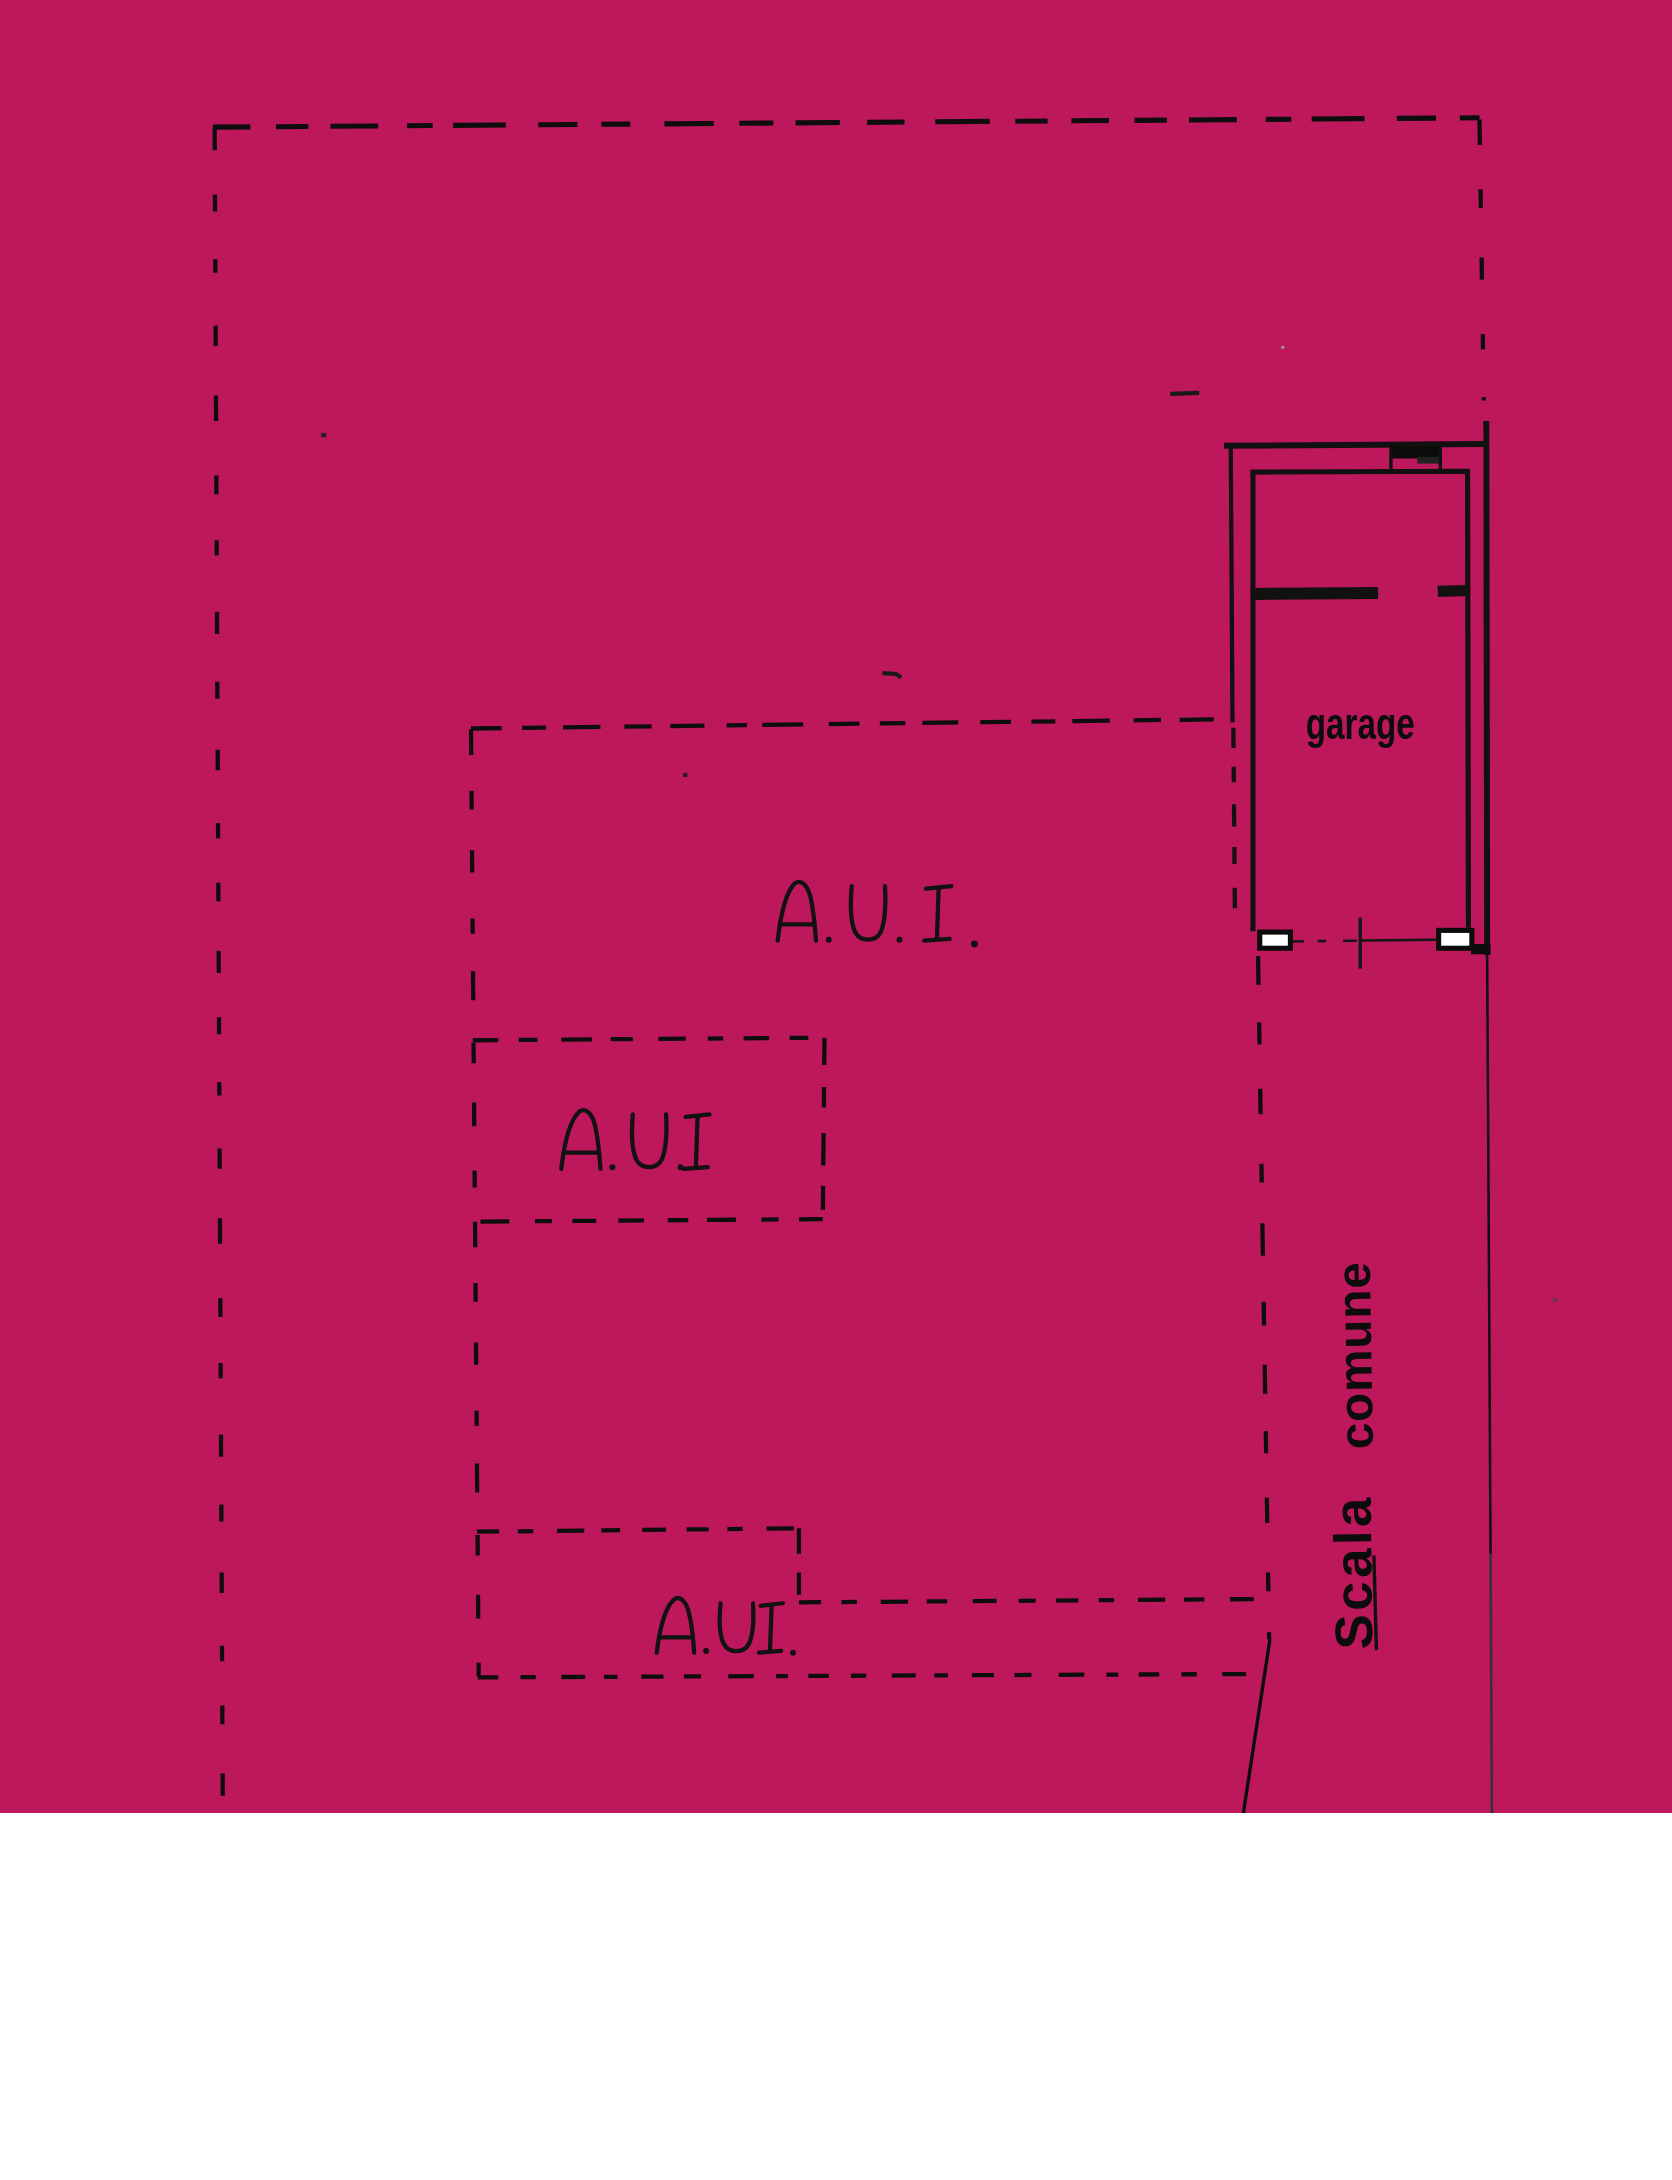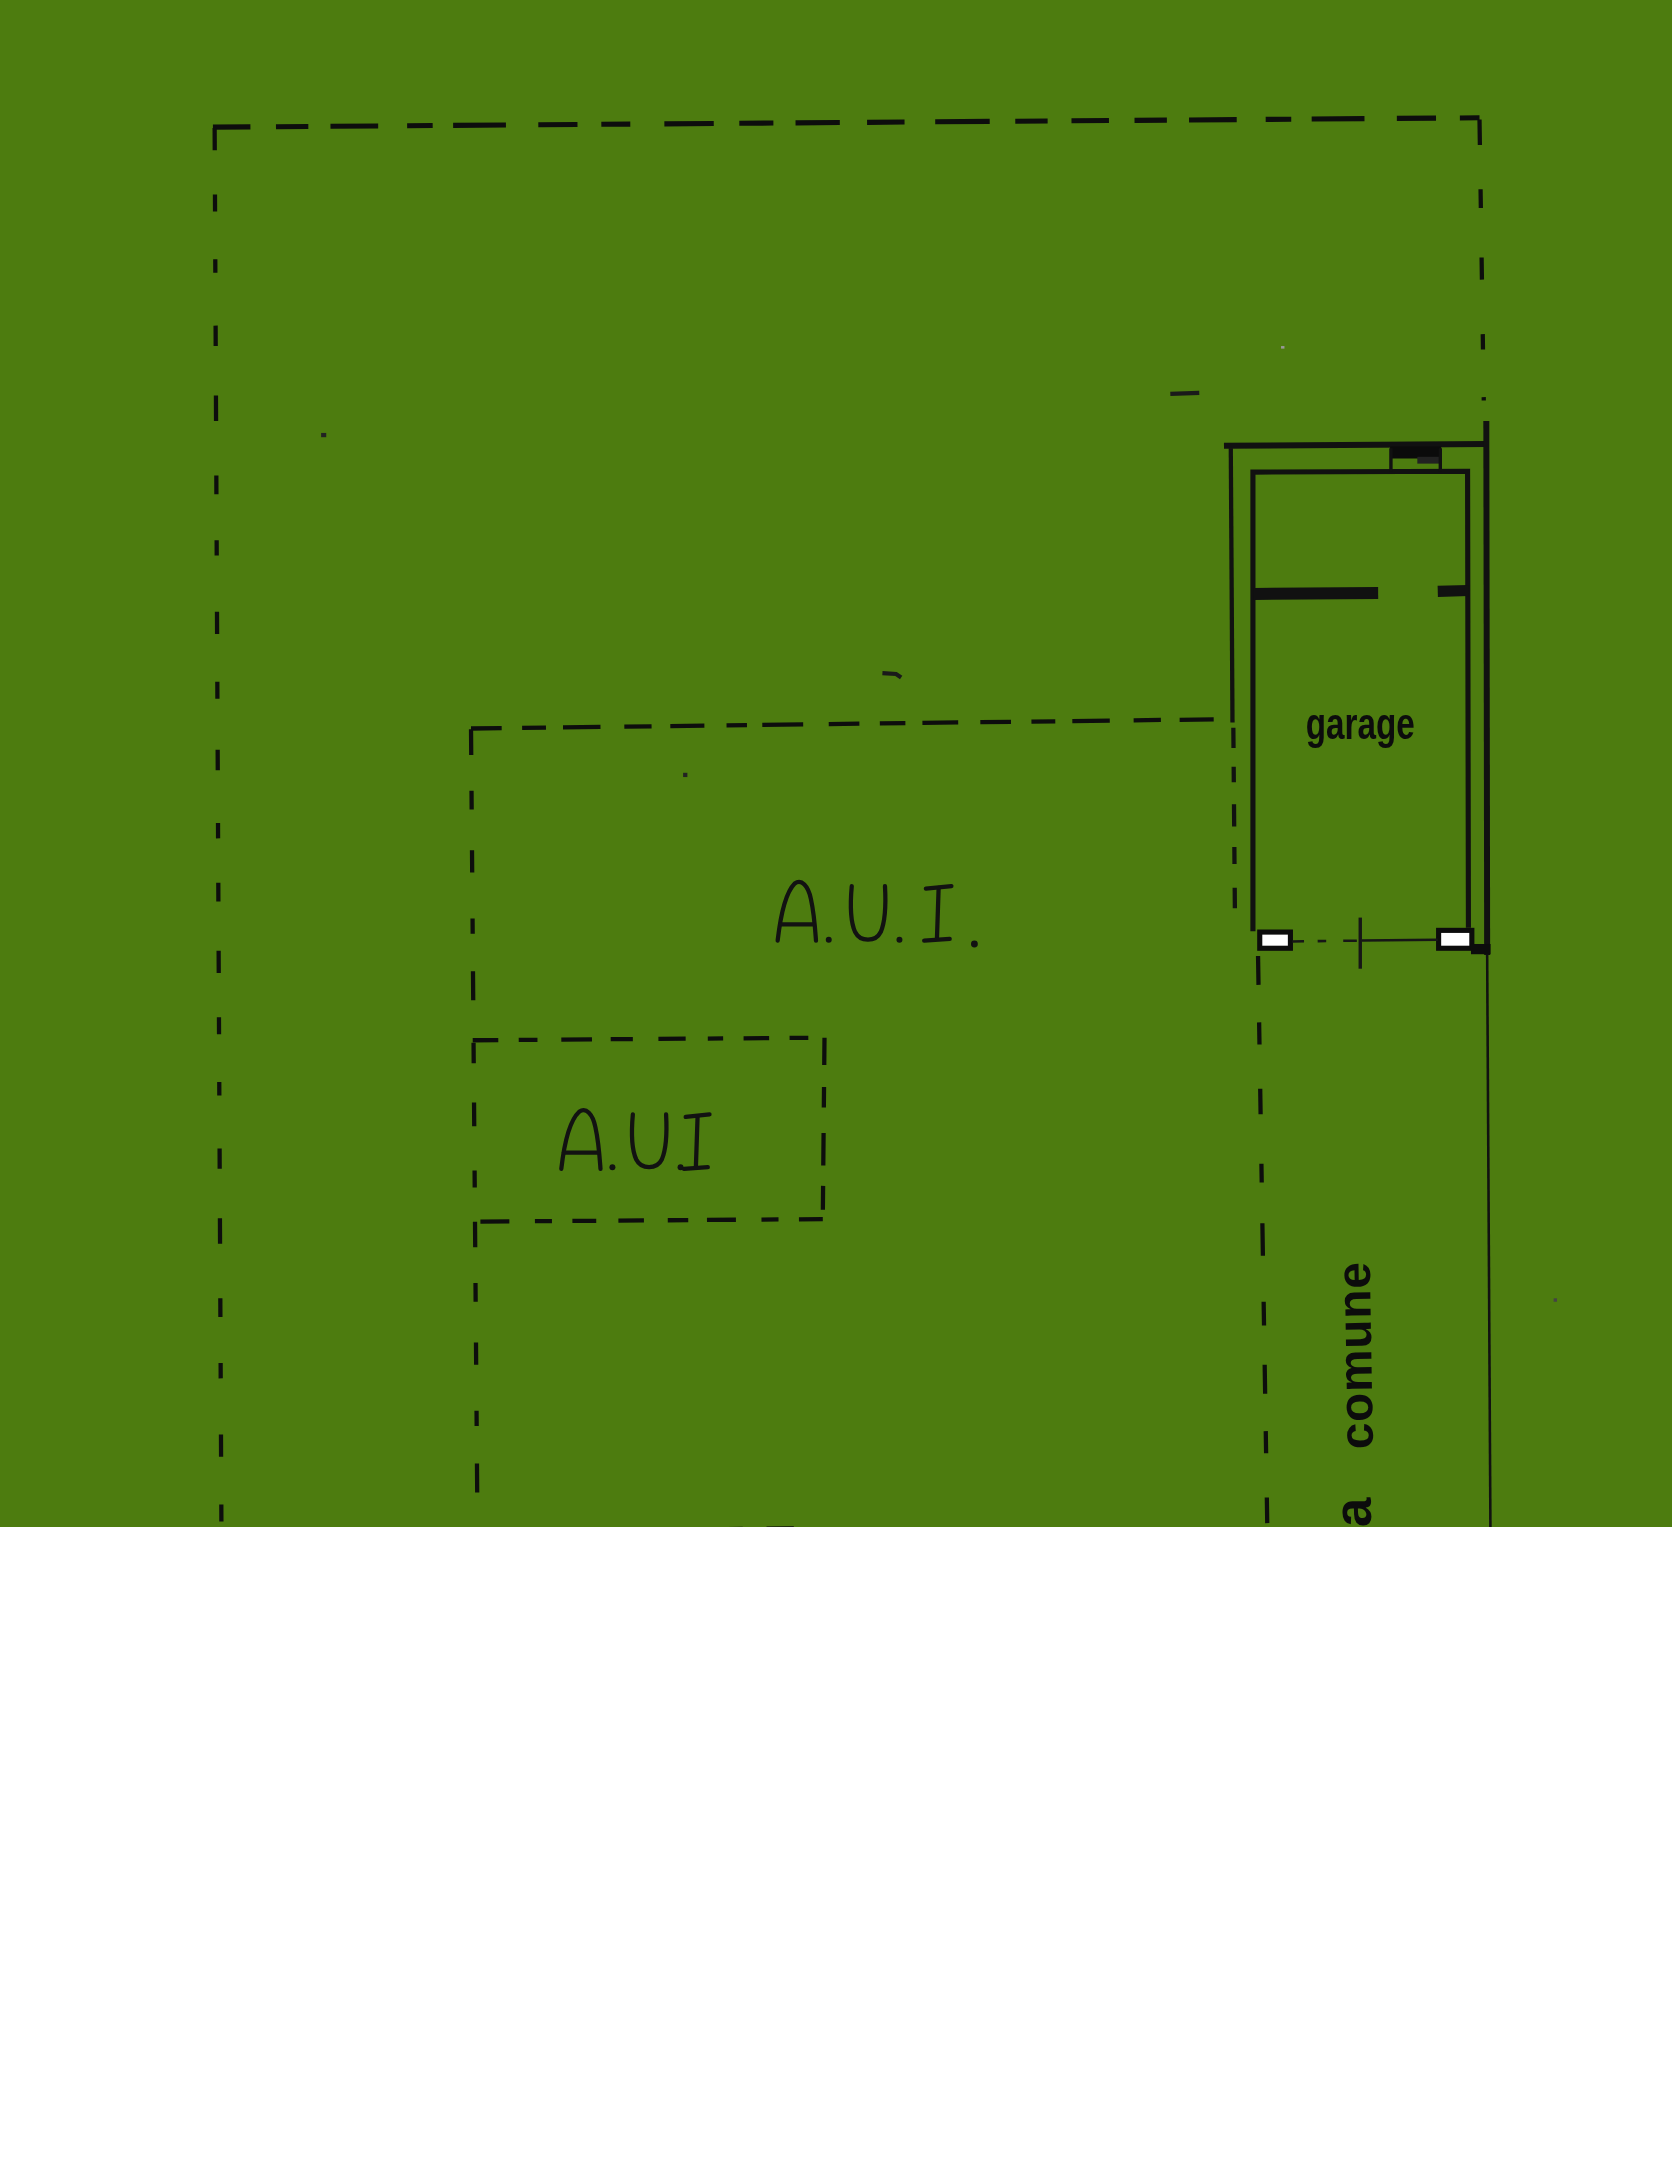--- a/index.html
+++ b/index.html
@@ -1,16 +1,16 @@
 <!DOCTYPE html>
 <html style="font-size:13.6px"><head>
 <meta charset="utf-8">
 <style>
 html,body{margin:0;padding:0;background:#ffffff;}
-#page{position:relative;width:1672px;height:1527px;background:#4d7c0f;overflow:hidden;}
+#page{position:relative;width:1672px;height:1813px;background:#be185d;overflow:hidden;}
 svg{position:absolute;left:0;top:0;}
 text{font-family:"Liberation Sans",sans-serif;fill:#0c0c0c;}
 </style>
 </head>
 <body>
 <div id="page">
 <svg width="1672" height="2181" viewBox="0 0 1963 2560" fill="none">
 
 <g stroke="#0d0d0d" stroke-width="6" fill="none">
   <path d="M250,149 L1737,138" stroke-dasharray="44 30 38 26 56 34 30 24 62 38 46 28 34 40 58 30 40 26 52 32 44 36 64 30 38 28"></path>

